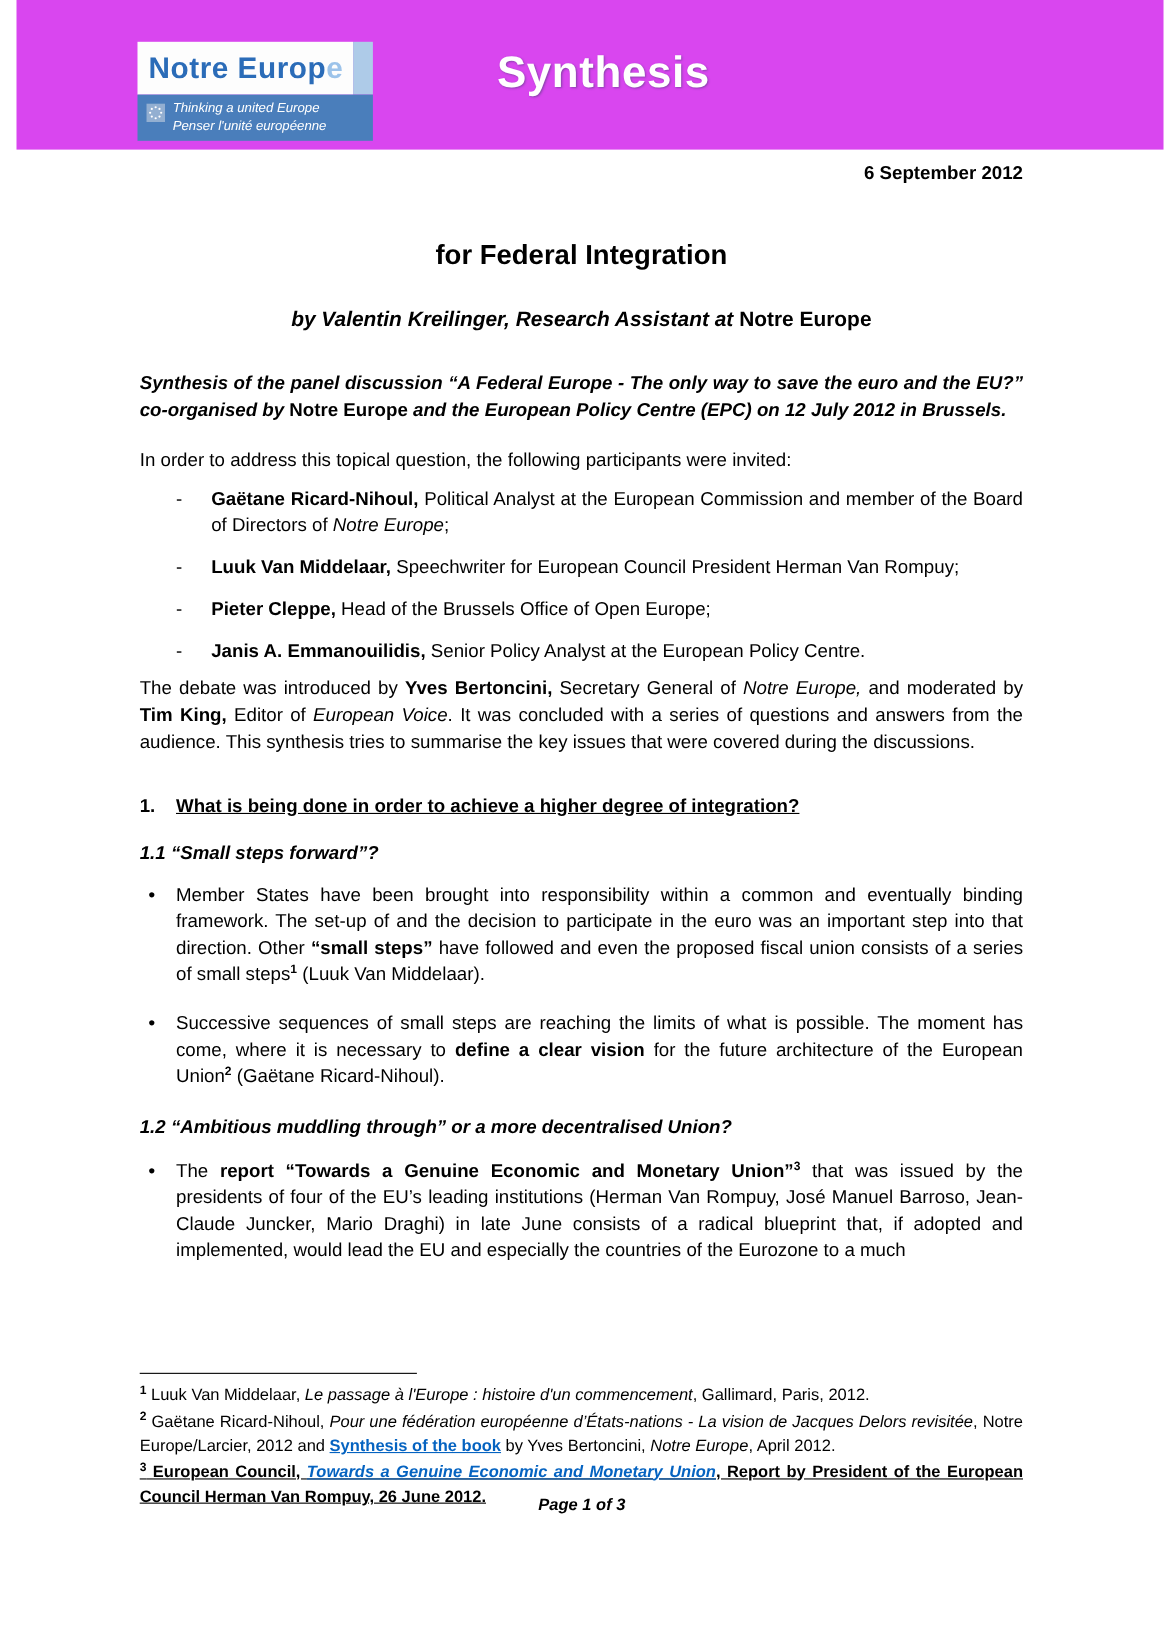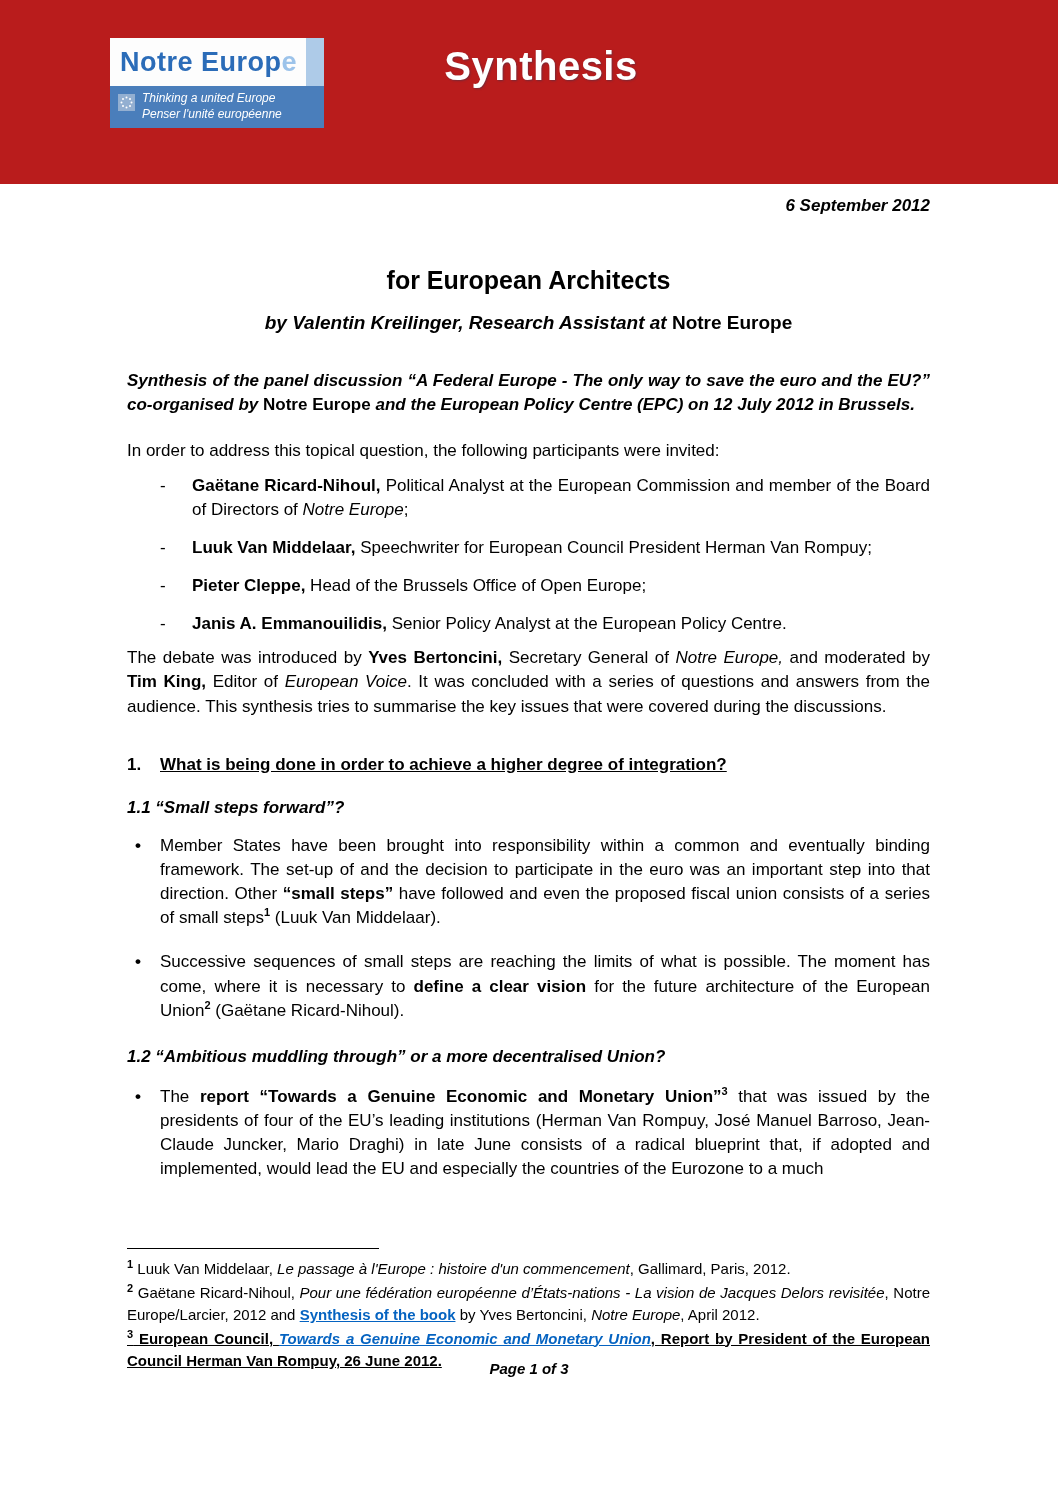--- a/index.html
+++ b/index.html
@@ -1,42 +1,42 @@
 <!DOCTYPE html>
 <html><head>
 <meta charset="utf-8">
 <style>
   * { margin:0; padding:0; box-sizing:border-box; }
   html,body { background:#ffffff; }
   body { width:1058px; font-family:"Liberation Sans", sans-serif; color:#000; }
   .page { position:relative; width:1058px; height:1497px; background:#fff; overflow:hidden; }
 
   
-  .band { position:relative; height:184px; background:#b91c1c; }
+  .band { position:relative; height:136px; background:#d946ef;margin-left:15px; }
   .logo { position:absolute; left:110px; top:38px; width:214px; }
   .logo-top { display:flex; }
   .logo-white { background:#fdfdfd; width:196px; height:48px; display:flex; align-items:center; padding-left:10px; font-size:27px; font-weight:bold; letter-spacing:0.5px; }
   .logo-white .dark { color:#2b6cb8; }
   .logo-white .light { color:#9cc3ea; }
   .logo-side { width:18px; height:48px; background:#aecbe8; }
   .logo-strip { position:relative; background:#4a7ebb; width:214px; padding:5px 6px 6px 32px; }
   .logo-strip .tl { color:#fff; font-style:italic; font-size:12px; line-height:1.3; white-space:nowrap; }
   .flag { position:absolute; left:8px; top:8px; width:17px; height:17px; }
   .synth { position:absolute; top:44px; left:12px; width:100%; text-align:center; color:#fff; font-size:40px; font-weight:bold; letter-spacing:0.5px; text-shadow:1px 1px 2px rgba(40,60,90,0.45); }
 
   
   .content { padding:0 128px 0 127px; font-size:17px; line-height:1.42; }
   .b { font-weight:bold; }
   .i { font-style:italic; }
   .up { font-style:normal; }
   sup.ref { font-size:11px; vertical-align:super; line-height:0; font-weight:bold; }
 
-  .date { margin-top:10px; text-align:right; font-weight:bold; font-style:italic; }
+  .date { margin-top:10px; text-align:right; font-weight:bold; }
   .doc-title { margin-top:44px; text-align:center; font-weight:bold; font-size:25px; line-height:1.45; }
-  .byline { margin-top:12px; text-align:center; font-size:19px; font-weight:bold; font-style:italic; }
+  .byline { margin-top:28px; text-align:center; font-size:19px; font-weight:bold; font-style:italic; }
   .panel { margin-top:32px; font-weight:bold; font-style:italic; text-align:justify; }
   .intro { margin-top:21px; text-align:justify; }
 
   .plist { margin-top:0; }
   .pitem { position:relative; padding-left:65px; margin-top:14px; text-align:justify; }
   .pitem:first-child { margin-top:11px; }
   .pitem .dash { position:absolute; left:33px; }
 
   .debate { margin-top:10px; text-align:justify; }
 
@@ -96,21 +96,21 @@
       </div>
     </div>
     <div class="synth">Synthesis</div>
   </div>
 
   <div class="content">
 
     <div class="date">6 September 2012</div>
 
     <div class="doc-title">
-      <div>for European Architects</div>
+      <div>for Federal Integration</div>
     </div>
 
     <div class="byline">
       <span>by Valentin Kreilinger, Research Assistant at </span><span class="up">Notre Europe</span>
     </div>
 
     <p class="panel">
       <span>Synthesis of the panel discussion “A Federal Europe - The only way to save the euro and the EU?” co-organised by </span><span class="up">Notre Europe</span><span> and the European Policy Centre (EPC) on 12 July 2012 in Brussels.</span>
     </p>
 

